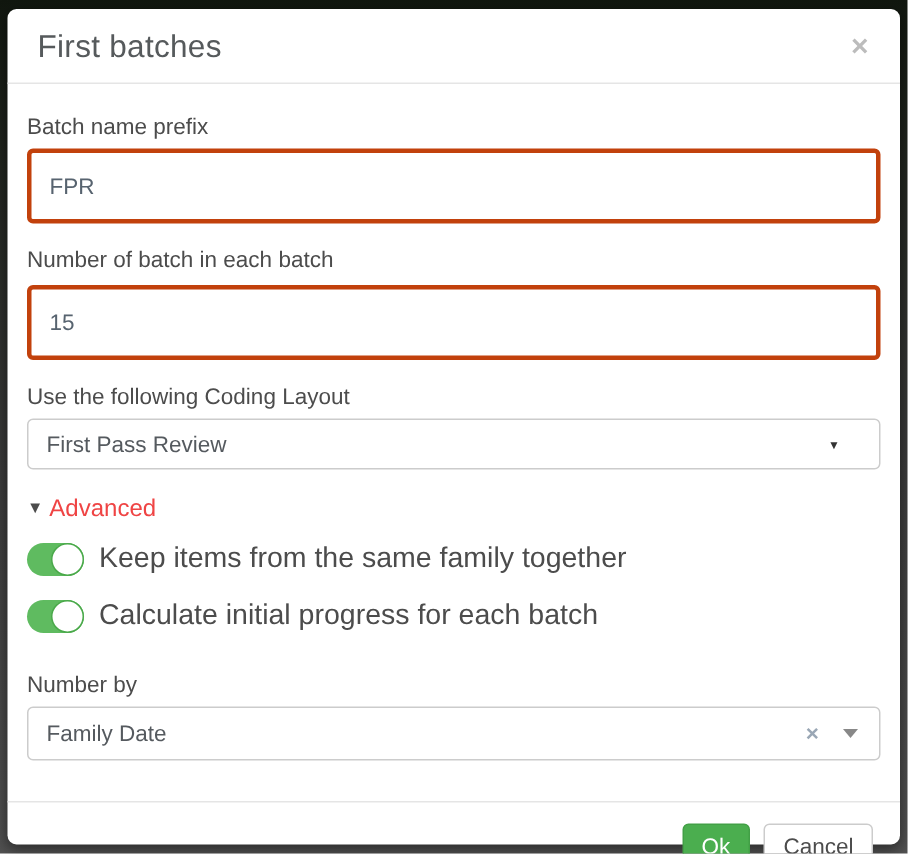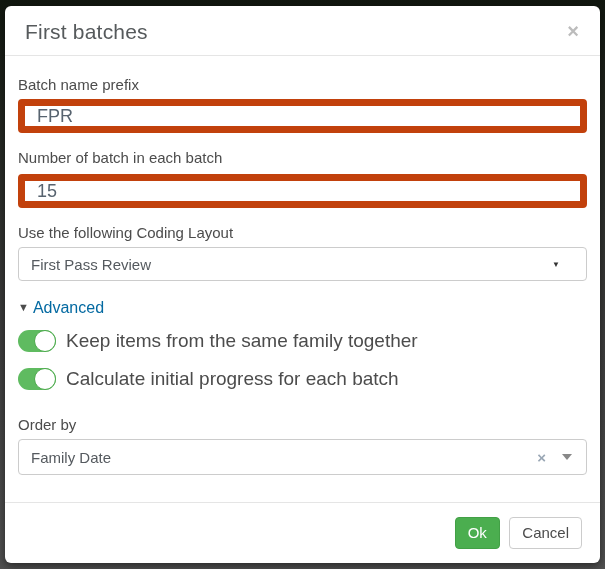--- a/index.html
+++ b/index.html
@@ -49,28 +49,28 @@
   .field-label {
     display: block;
     font-size: 15px;
     line-height: 16px;
     color: #4c4c4c;
   }
   .mt17 { margin-top: 17px; }
   .text-input {
     display: block;
     width: 100%;
-    height: 34px;
+    height: 50px;
     margin-top: 6px;
     padding: 0 12px;
     font-family: "Liberation Sans", sans-serif;
-    font-size: 18px;
+    font-size: 15px;
     color: #57636f;
     background: #fff;
-    border: 7px solid #c2410c;
+    border: 3px solid #c2410c;
     border-radius: 4px;
     outline: none;
   }
   .text-input.second { margin-top: 8px; }
   .fake-select {
     margin-top: 6px;
     height: 34px;
     border: 1px solid #cccccc;
     border-radius: 4px;
     background: #fff;
@@ -99,21 +99,21 @@
   }
   .advanced-caret {
     font-size: 11px;
     color: #4c4c4c;
     margin-right: 4px;
     line-height: 17px;
   }
   .advanced-label {
     font-size: 16px;
     line-height: 17px;
-    color: #0369a1;
+    color: #ef4444;
   }
   .toggle-row {
     display: flex;
     align-items: center;
     height: 22px;
   }
   .toggle-row.first { margin-top: 14px; }
   .toggle-row.second { margin-top: 16px; align-items: flex-end; }
   .toggle {
     width: 38px;
@@ -233,21 +233,21 @@
       <span class="toggle-label">Keep items from the same family together</span>
     </div>
 
     <div class="toggle-row second">
       <span class="toggle">
           <span class="knob"></span>
         </span>
       <span class="toggle-label">Calculate initial progress for each batch</span>
     </div>
 
-    <label class="field-label orderby-label">Order by</label>
+    <label class="field-label orderby-label">Number by</label>
     <div class="select2">
       <span class="select2-value">Family Date</span>
       <span class="clear-x">×</span>
       <span class="arrow-down"></span>
     </div>
 
   </div>
 
   <div class="modal-footer">
     <button class="btn btn-success">Ok</button>

